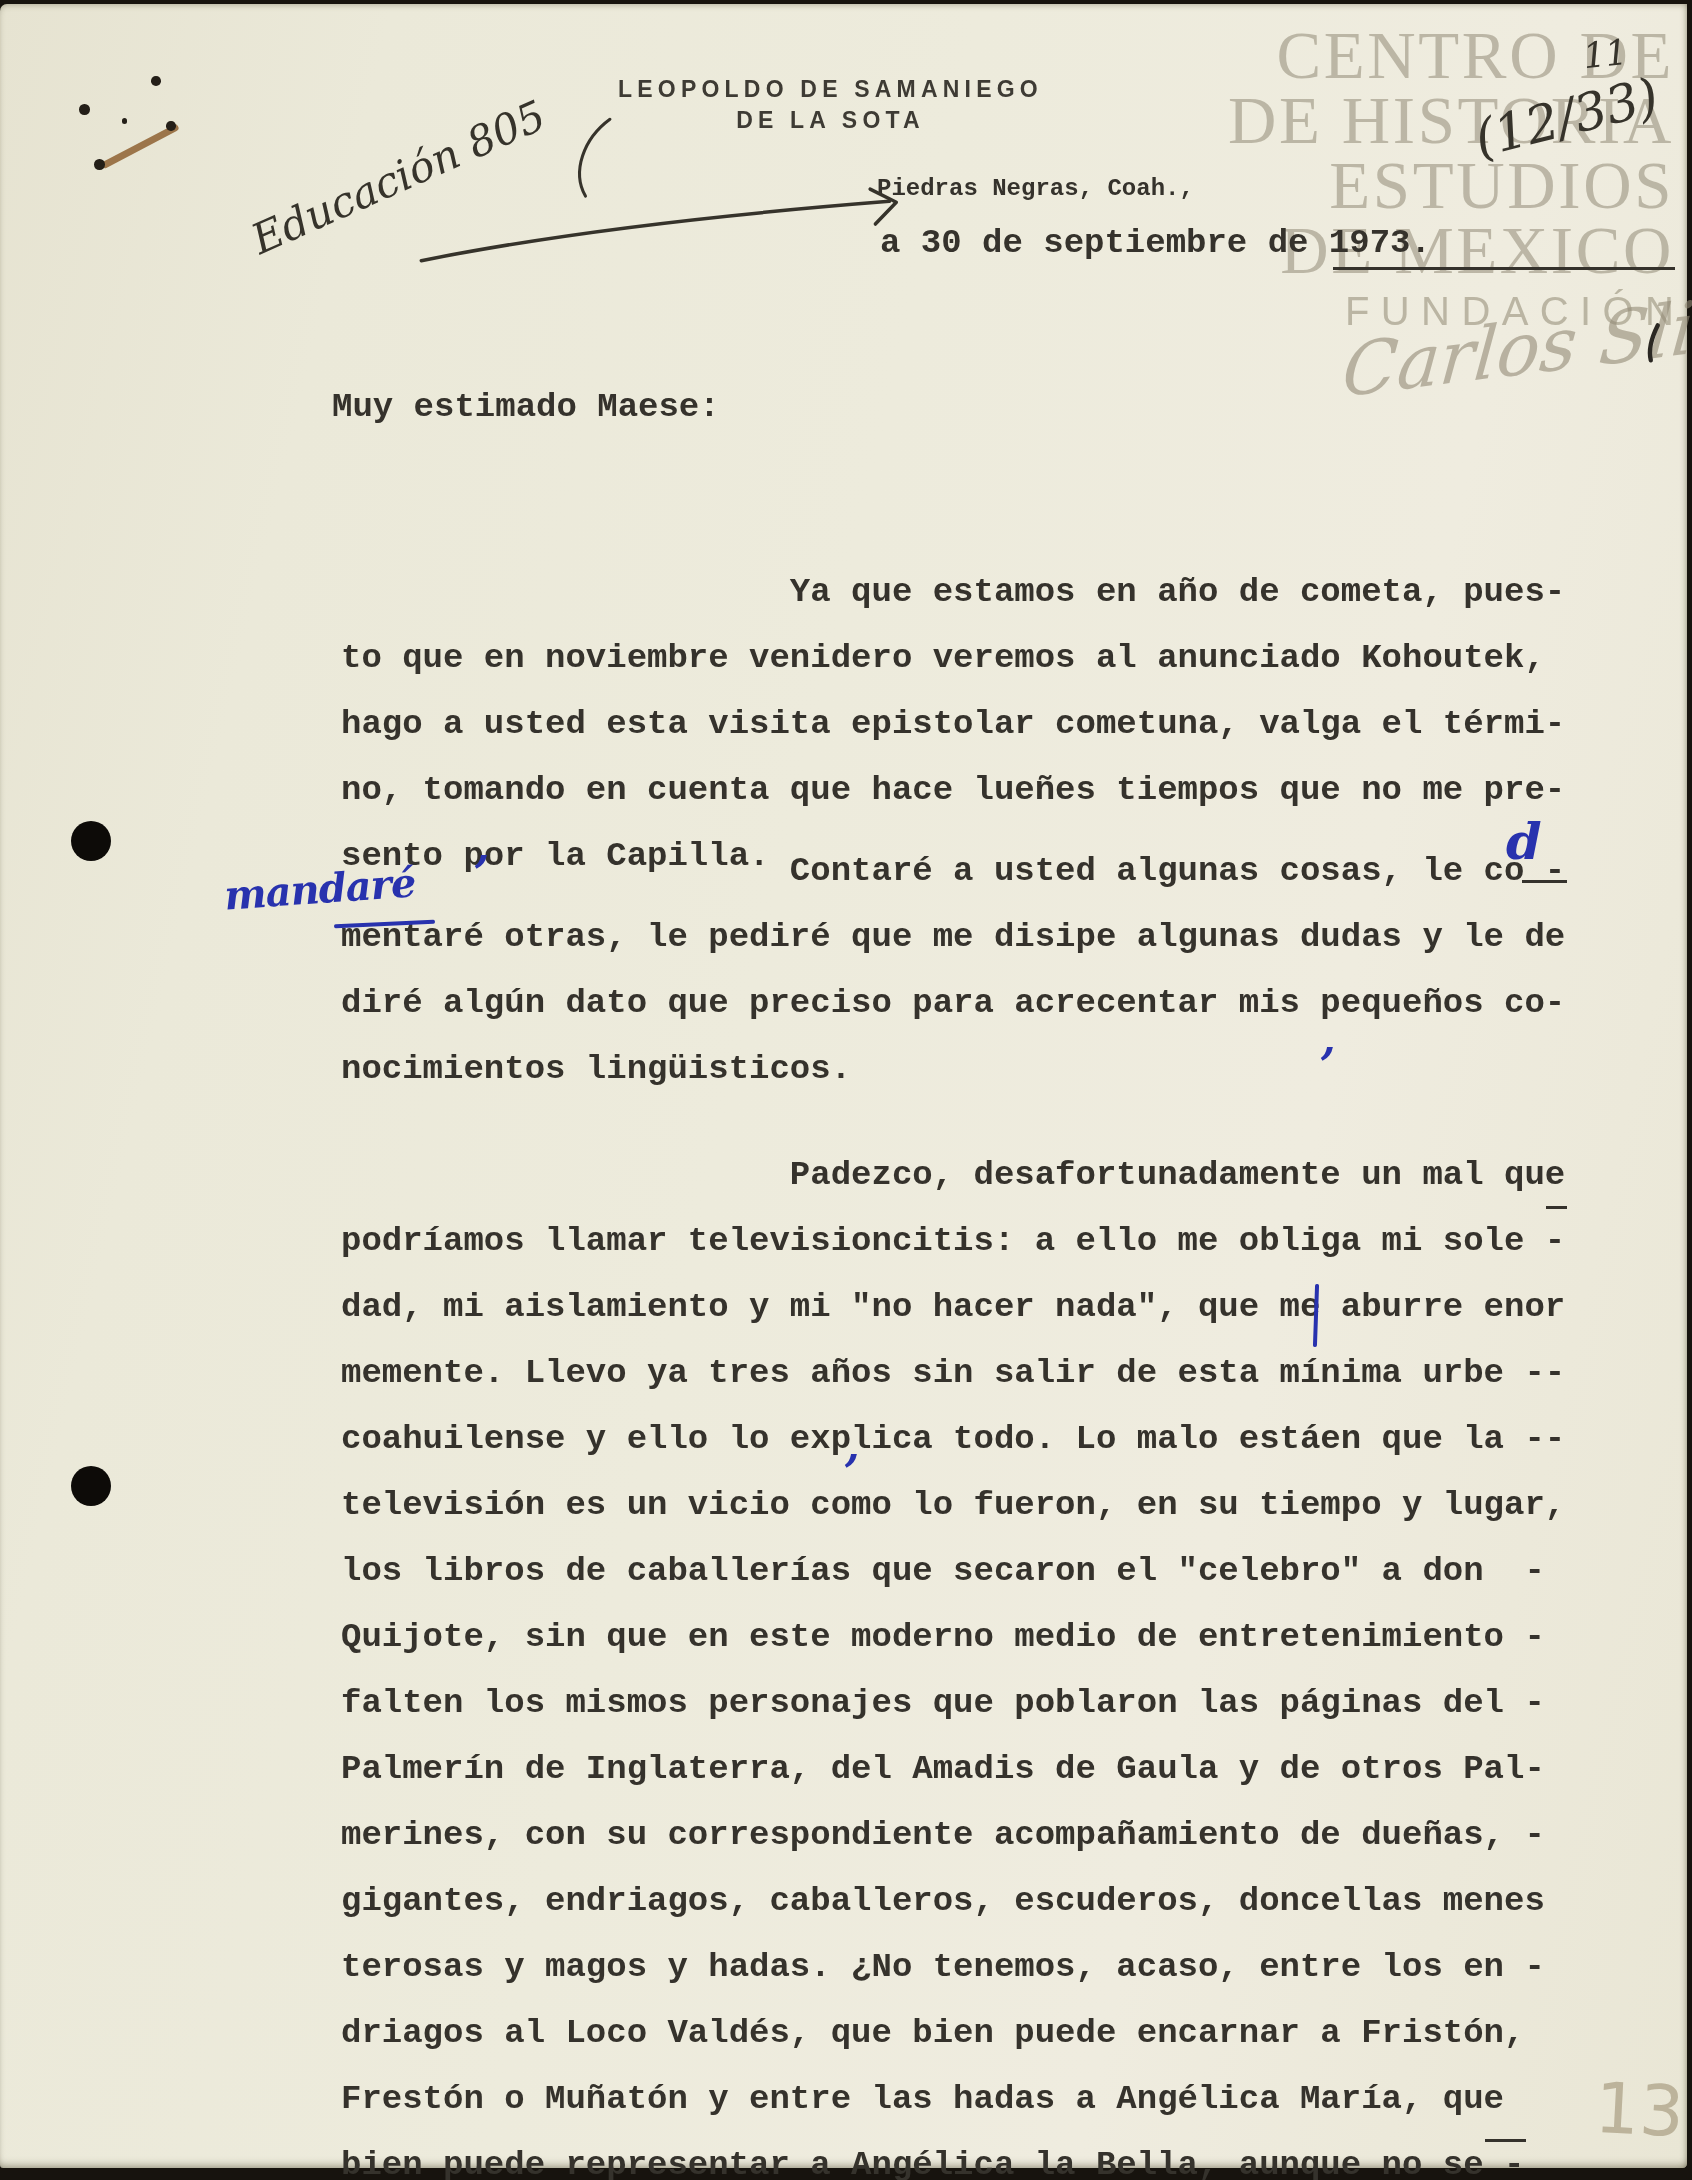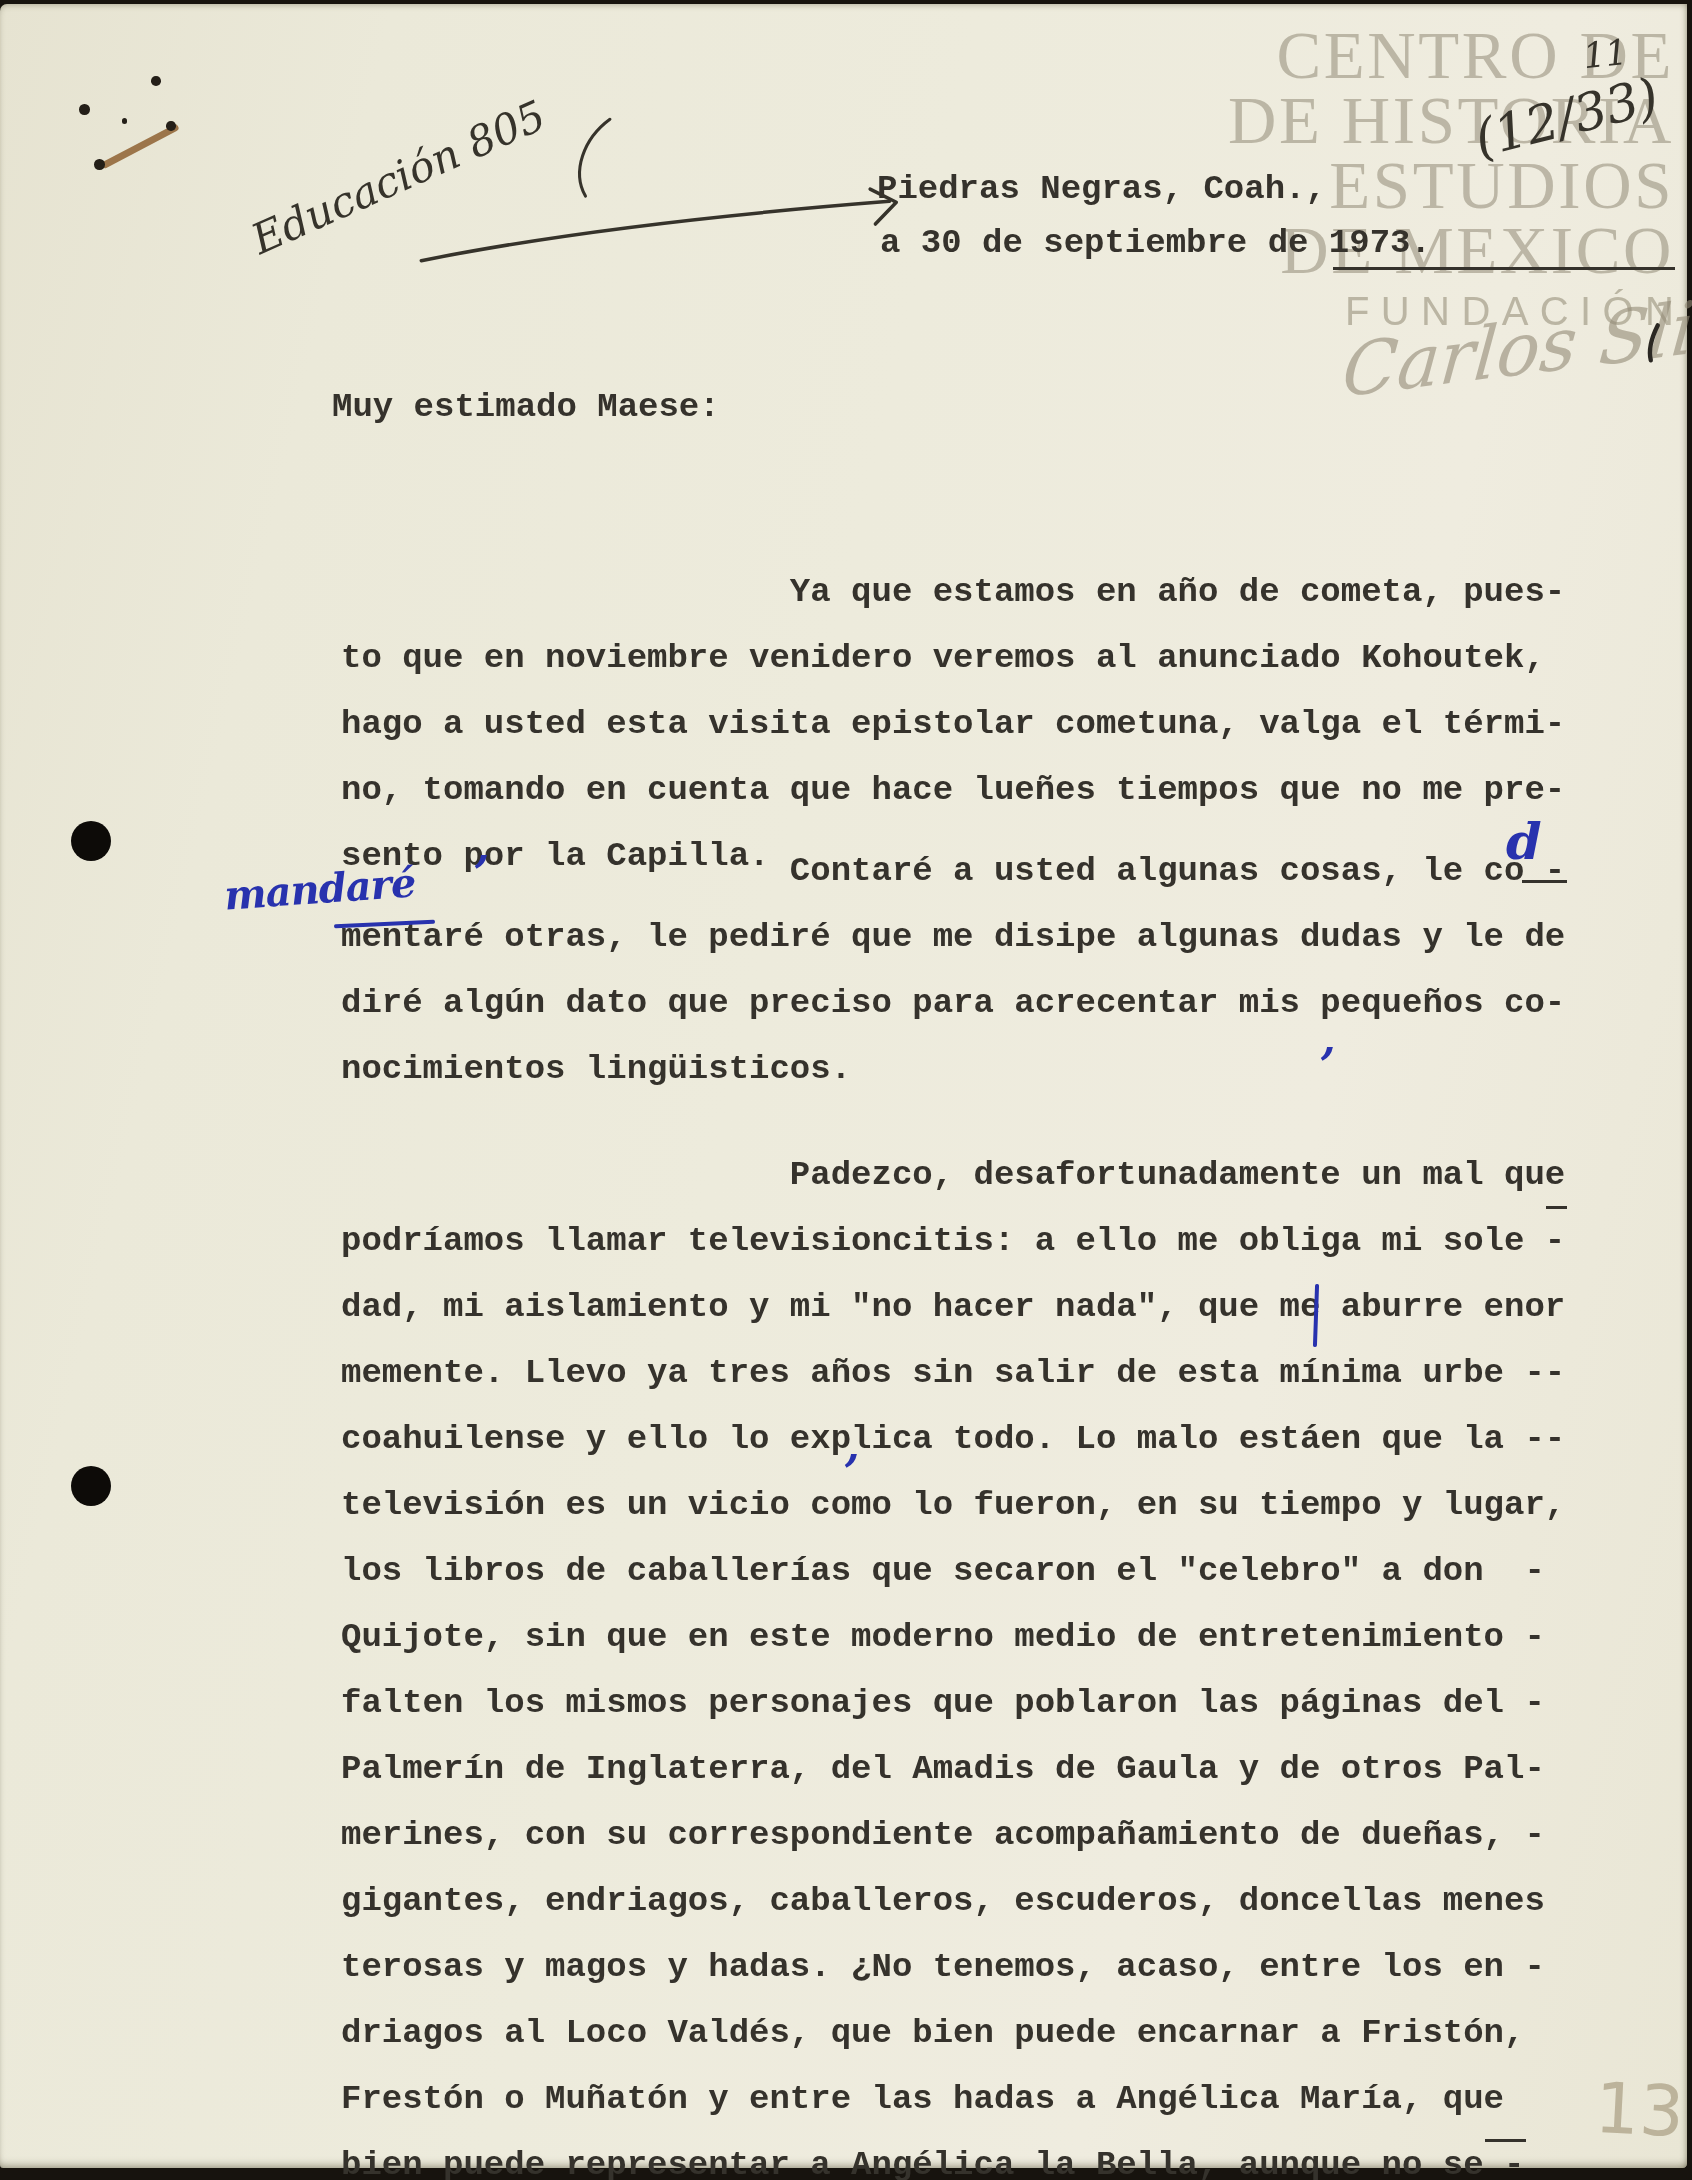--- a/index.html
+++ b/index.html
@@ -28,21 +28,21 @@
   #wm-signature{
     left:1343px;top:325px;width:349px;
     font-family:"DejaVu Serif", serif;font-style:italic;font-size:72px;
     color:rgba(146,139,118,.6);white-space:nowrap;
     transform:rotate(-7deg) skewX(-12deg);transform-origin:0 50%;
   }
   
   .typed{font-family:"Liberation Mono", monospace;font-weight:700;color:#35322c;white-space:pre;}
   #letterhead{left:559px;top:70px;width:543px;text-align:center;color:#3e3b34;}
   #letterhead .lh{font-size:23px;font-weight:700;letter-spacing:5.2px;line-height:31px;white-space:nowrap;}
-  #date1{left:877px;top:166px;font-size:34px;line-height:38px;}
+  #date1{left:877px;top:166px;font-size:24px;line-height:38px;}
   #date2{left:880px;top:220px;font-size:34px;line-height:38px;}
   #salutation{left:332px;top:383px;font-size:34px;line-height:40px;}
   .para{left:341px;font-size:34px;}
   .tline{height:66px;line-height:66px;}
   #paraA{top:441px;} #paraB{top:720px;} #paraC{top:1024px;}
   
   .rule{background:#35322c;}
   
   .hand{font-family:"DejaVu Serif", serif;font-style:italic;color:#36332b;white-space:nowrap;}
   #subject{left:264px;top:211px;font-size:42px;transform:rotate(-24deg);transform-origin:0 100%;}
@@ -71,20 +71,24 @@
   <div id="wm-block" class="abs wmark">
 
   <div class="wline">CENTRO DE</div>
       <div class="wline">DE HISTORIA</div>
       <div class="wline">ESTUDIOS</div>
       <div class="wline">DE MEXICO</div>
     </div>
   <div id="wm-foundation" class="abs">FUNDACIÓN</div>
   <div id="wm-signature" class="abs">Carlos Slim</div>
 
+  <div id="letterhead" class="abs">
+    <div class="lh">LEOPOLDO DE SAMANIEGO</div>
+    <div class="lh">DE LA SOTA</div>
+  </div>
 
   <div id="date1" class="abs typed">Piedras Negras, Coah.,</div>
   <div id="date2" class="abs typed">a 30 de septiembre de 1973.</div>
   <div class="abs rule" style="left:1333px;top:263px;width:342px;height:2.6px;"></div>
 
   <div id="salutation" class="abs typed">Muy estimado Maese:</div>
 
   <div id="paraA" class="abs typed para">
     
   <div class="tline">                      Ya que estamos en año de cometa, pues-</div><div class="tline">to que en noviembre venidero veremos al anunciado Kohoutek,</div><div class="tline">hago a usted esta visita epistolar cometuna, valga el térmi-</div><div class="tline">no, tomando en cuenta que hace lueñes tiempos que no me pre-</div><div class="tline">sento por la Capilla.</div></div>

